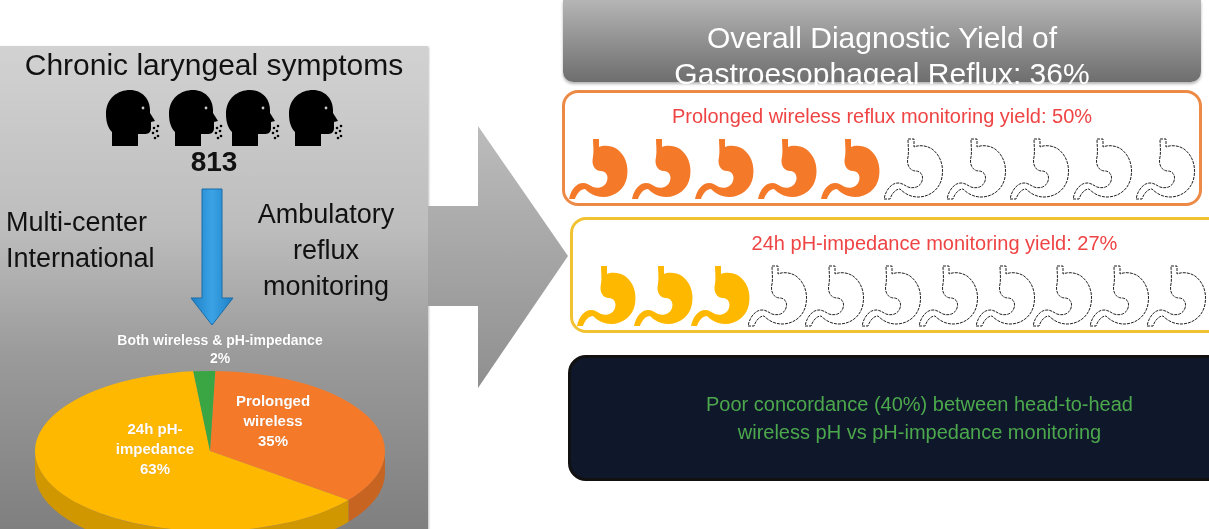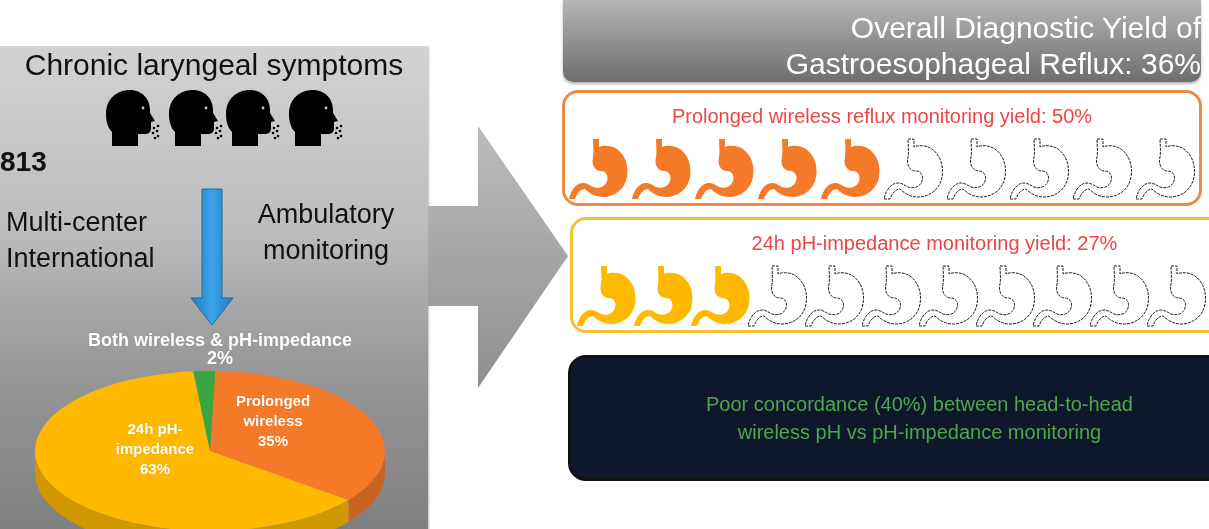--- a/index.html
+++ b/index.html
@@ -15,52 +15,52 @@
       box-shadow: 1px 1px 2px rgba(0,0,0,0.25);
       margin-top: 46px;
     }
     .lp-title {
       position: absolute; left: 0; top: 2px; width: 428px; text-align: center;
       font-size: 30px; color: #111;
     }
     .heads { position: absolute; left: 98px; top: 42px; width: 250px; height: 58px; }
     .head-icon { position: absolute; top: 0; width: 62px; height: 58px; }
     .lp-count {
-      position: absolute; left: 0; top: 100px; width: 428px; text-align: left;
+      position: absolute; left: 0; top: 100px; width: 428px; text-align: center;
       font-size: 28px; font-weight: bold; color: #111;
     }
     .lp-left-label {
       position: absolute; left: 6px; top: 158px; width: 190px; 
       font-size: 27px; line-height: 36px; color: #111;
     }
     .lp-right-label {
       position: absolute; left: 236px; top: 150px; width: 180px; text-align: center;
       font-size: 27px; line-height: 36px; color: #111;
     }
     .down-arrow { position: absolute; left: 190px; top: 142px; width: 44px; height: 138px; }
     .pie-wrap { position: absolute; left: 30px; top: 285px; width: 380px; height: 225px; }
     .pie-label {
       position: absolute; color: #ffffff; text-align: center; font-size: 15px;
       line-height: 20px; font-weight: bold; text-shadow: 0 0 1px rgba(0,0,0,0.15);
     }
-    .pie-label.top { left: 0; top: 0; width: 380px; font-size: 18px; font-weight: bold; line-height: 18px; }
+    .pie-label.top { left: 0; top: 0; width: 380px; font-size: 14px; font-weight: bold; line-height: 18px; }
     .pie-label.orange { left: 178px; top: 60px; width: 130px; text-align: center; }
     .pie-label.yellow { left: 60px; top: 88px; width: 130px; }
 
     
     .big-arrow { position: absolute; left: 428px; top: 126px; width: 140px; height: 262px; }
 
     
     .header-box {
       position: absolute; left: 563px; top: 0; width: 638px; height: 82px;
       border-radius: 0 0 10px 10px;
       background: linear-gradient(to bottom, #b5b5b5 0%, #8a8a8a 60%, #6e6e6e 100%);
       box-shadow: 0 2px 3px rgba(0,0,0,0.3);
-      color: #ffffff; text-align: right; font-size: 30px; line-height: 36px;
-      padding-top: 10px; box-sizing: border-box;
+      color: #ffffff; text-align: center; font-size: 30px; line-height: 36px;
+      padding-top: 20px; box-sizing: border-box;
     }
     .yield-box {
       position: absolute; background: #ffffff; border-radius: 16px; box-sizing: border-box;
     }
     .yield-box.wireless { left: 562px; top: 90px; width: 640px; height: 116px; border: 3px solid #ec8a45; }
     .yield-box.impedance { left: 570px; top: 217px; width: 729px; height: 116px; border: 3px solid #f1c232; }
     .yield-title {
       position: absolute; left: 0; right: 0; top: 12px; text-align: center;
       font-size: 20px; color: #ef4444;
     }
@@ -144,20 +144,21 @@
         <stop offset="0" stop-color="#1f7fc4"></stop>
         <stop offset="0.5" stop-color="#3aa3e6"></stop>
         <stop offset="1" stop-color="#1f7fc4"></stop>
       </linearGradient>
     </defs>
     <path d="M12 1 L32 1 L32 110 L43 110 L22 137 L1 110 L12 110 Z" fill="url(#arrowGrad)" stroke="#1a6da8" stroke-width="1"></path>
   </svg>
 
   <div class="lp-right-label">
     <div>Ambulatory</div>
+    <div>reflux</div>
     <div>monitoring</div>
   </div>
 
   <div class="pie-wrap">
     <svg id="pie-svg" width="380" height="225" viewBox="0 0 380 225">
         <path d="M355,120 A175,80 0 0 1 318.4288589909436,168.94301105477558 L318.4288589909436,190.94301105477558 A175,80 0 0 0 355,142 Z" fill="#c86422"></path>
         <path d="M318.4288589909436,168.94301105477558 A175,80 0 0 1 5,120.00000000000001 L5,142 A175,80 0 0 0 318.4288589909436,190.94301105477558 Z" fill="#d19700"></path>
         <path d="M180,120 L185.24921253543675,40.03599730008099 A175,80 0 0 1 318.4288589909436,168.94301105477558 Z" fill="#f47a2a"></path>
         <path d="M180,120 L318.4288589909436,168.94301105477558 A175,80 0 1 1 163.28437430489376,40.365782702839155 Z" fill="#ffb800"></path>
         <path d="M180,120 L163.28437430489376,40.365782702839155 A175,80 0 0 1 185.24921253543675,40.03599730008099 Z" fill="#3aa543"></path>

